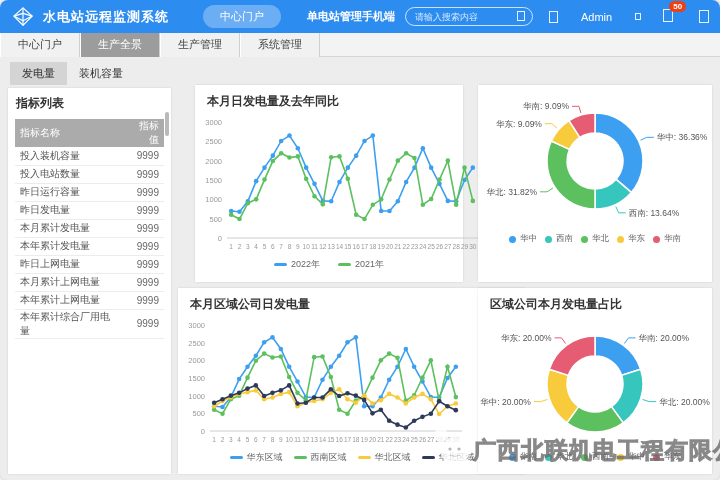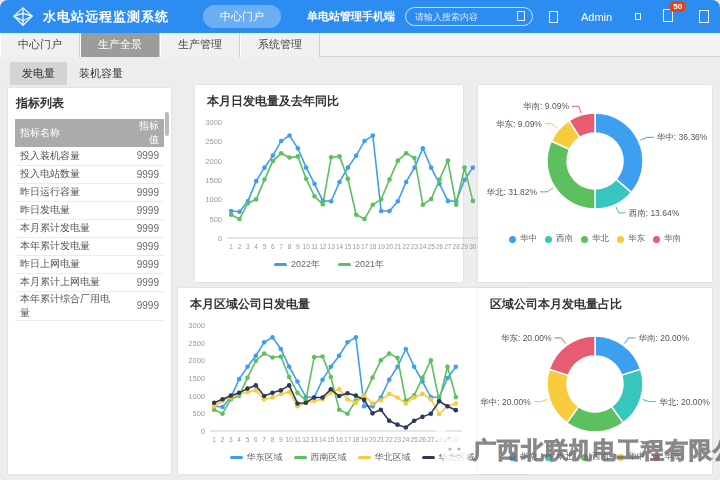--- a/index.html
+++ b/index.html
@@ -157,20 +157,24 @@
           <tr>
             <td>本年累计发电量</td>
             <td class="val">9999</td>
           </tr>
           <tr>
             <td>昨日上网电量</td>
             <td class="val">9999</td>
           </tr>
           <tr>
             <td>本月累计上网电量</td>
+            <td class="val">9999</td>
+          </tr>
+          <tr>
+            <td>本年累计上网电量</td>
             <td class="val">9999</td>
           </tr>
           <tr>
             <td>本年累计综合厂用电量</td>
             <td class="val">9999</td>
           </tr>
         </tbody>
     </table>
     <div class="scroll-thumb"></div>
   </div>

